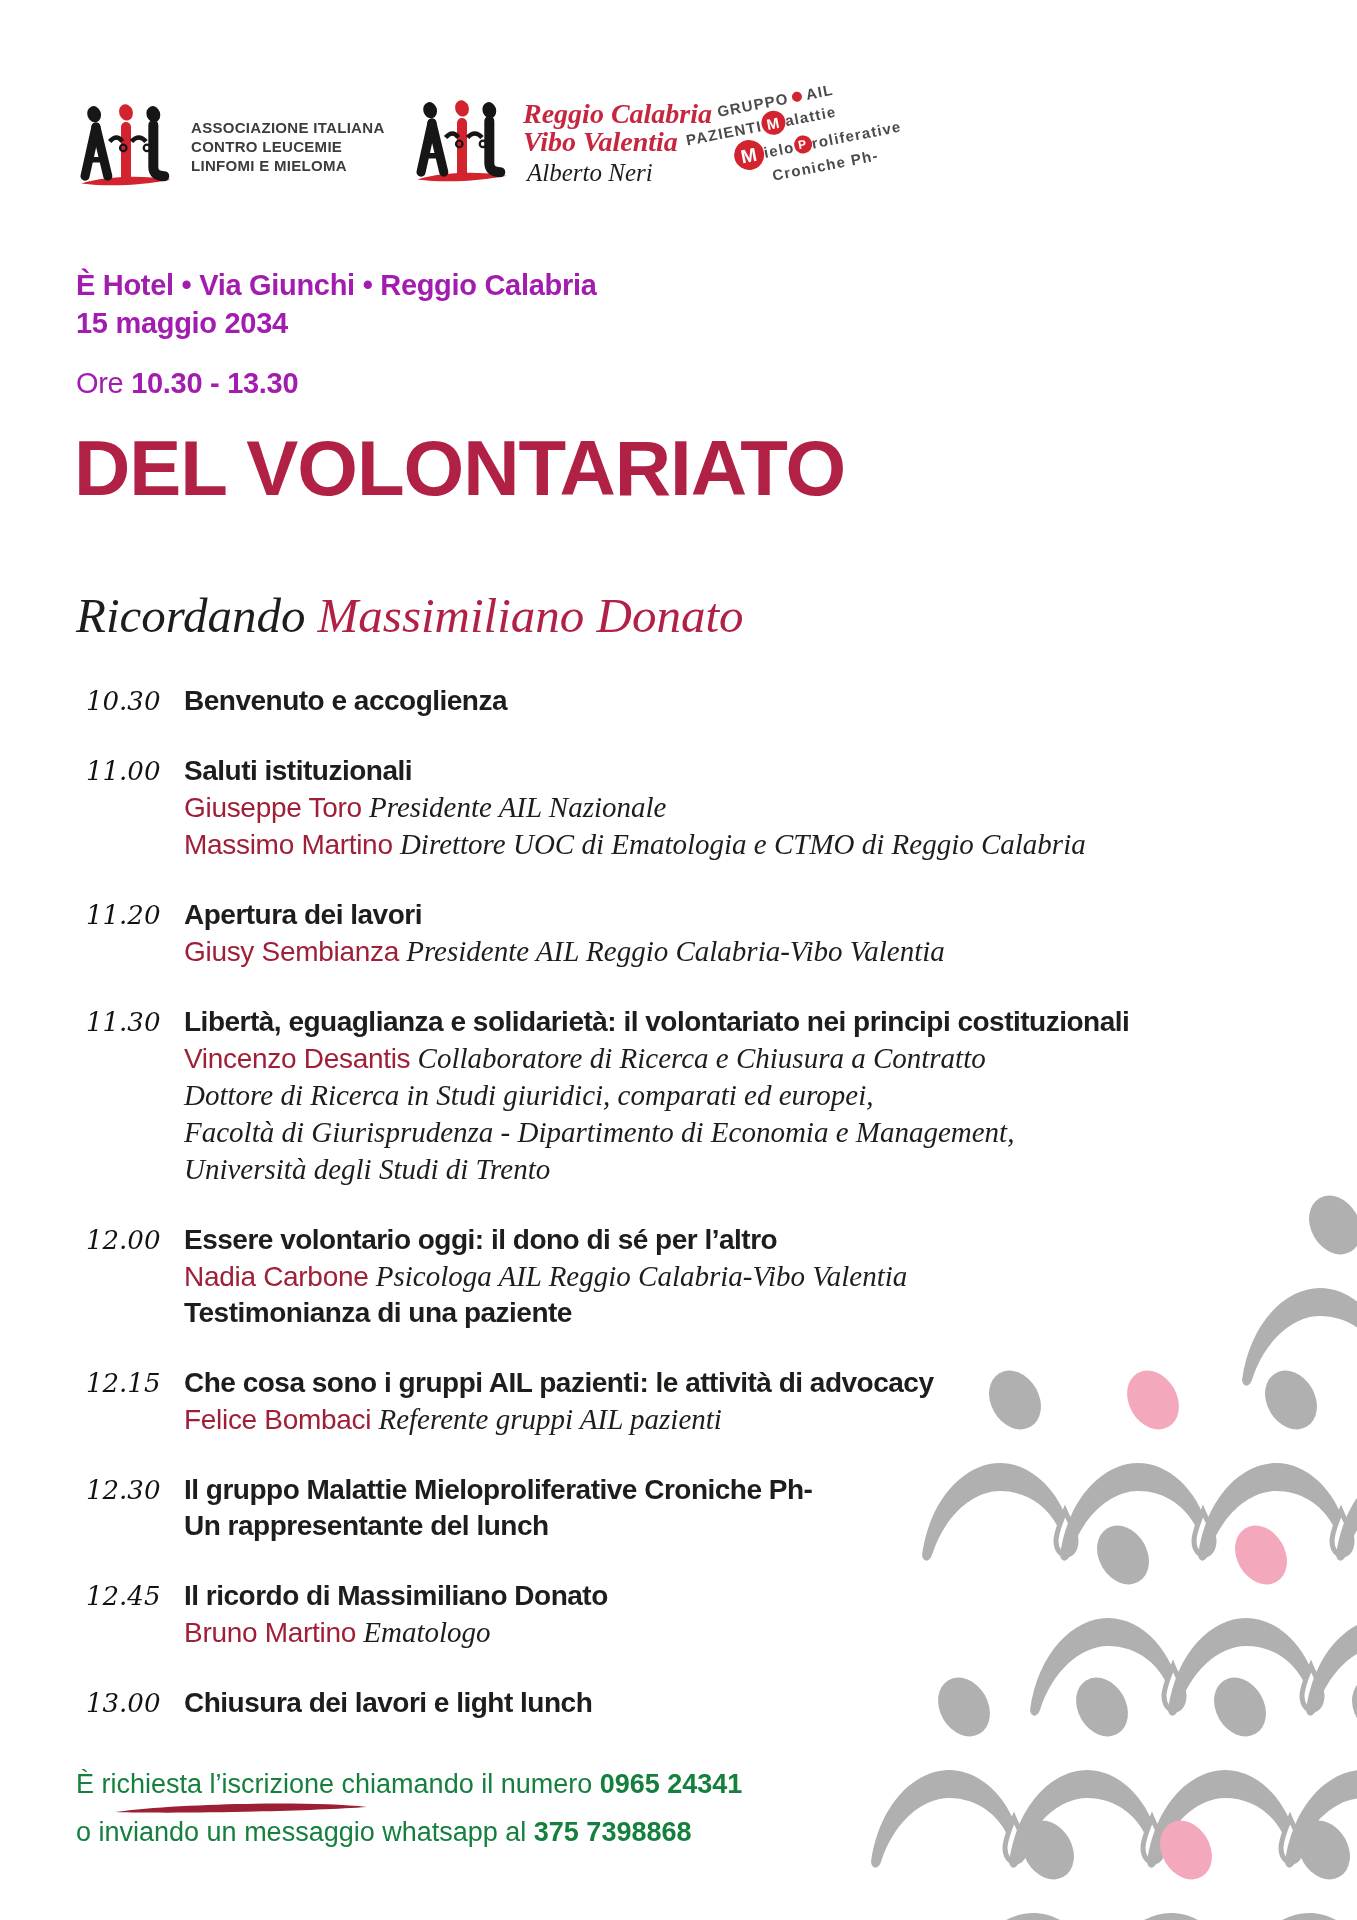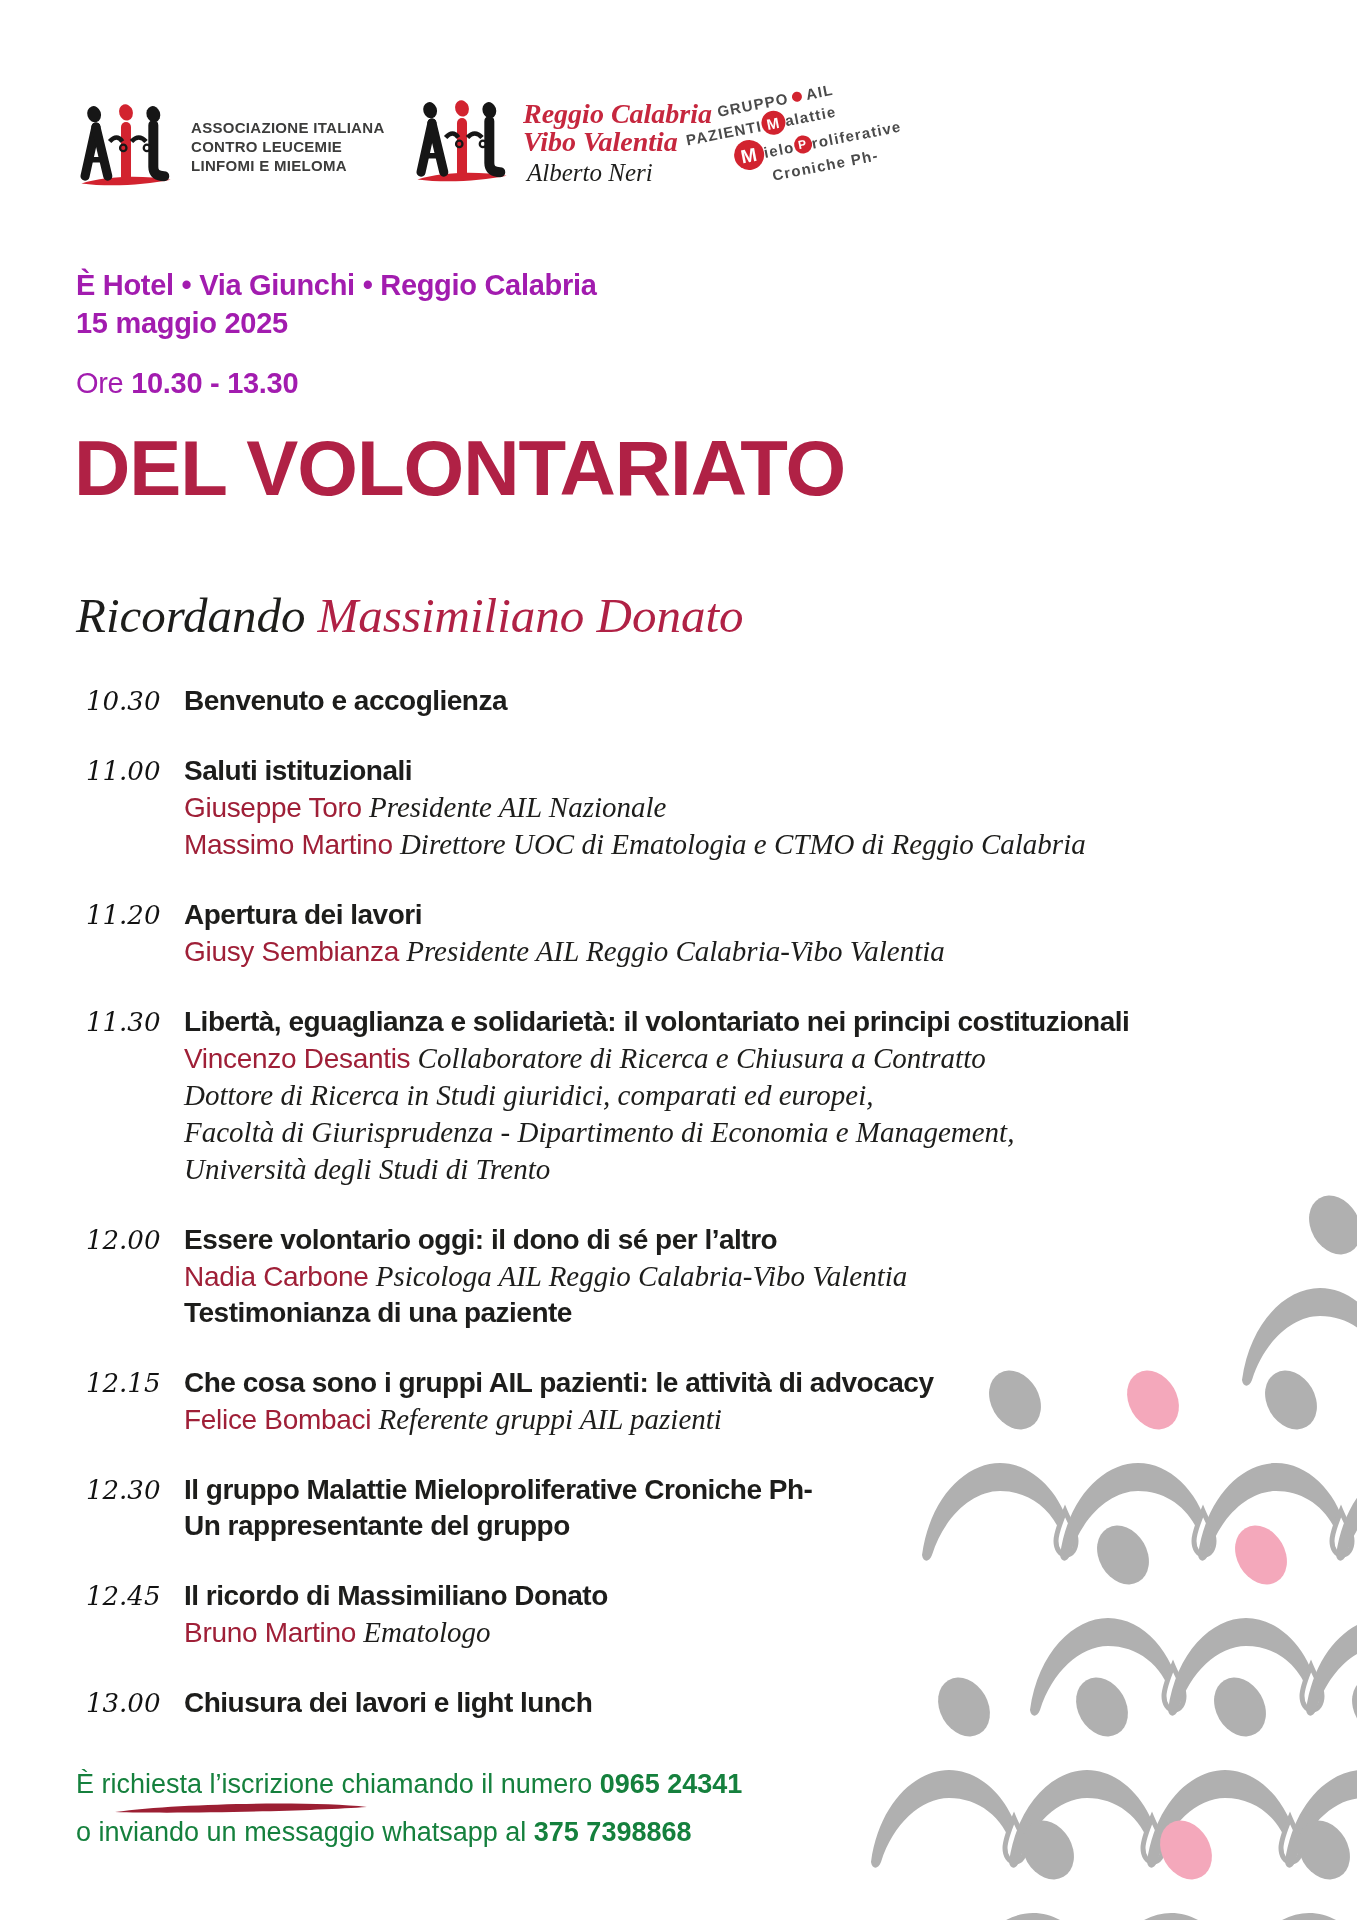--- a/index.html
+++ b/index.html
@@ -213,21 +213,21 @@
         <span>ielo</span>
         <span class="rc rc-p">P</span>
         <span>roliferative</span>
       </div>
       <div class="lg4">Croniche Ph-</div>
     </div>
   </header>
 
   <section class="venue">
     <div>È Hotel • Via Giunchi • Reggio Calabria</div>
-    <div>15 maggio 2025</div>
+    <div>15 maggio 2034</div>
     <div class="hours"><span>Ore </span><b>10.30 - 13.30</b></div>
   </section>
 
   <h1 class="big-title" style="margin:0;">
     <div>DEL VOLONTARIATO</div>
   </h1>
   <div class="subtitle">
     <span class="pre">Ricordando</span><span class="nm">Massimiliano Donato</span>
   </div>
 
@@ -275,21 +275,21 @@
         <div class="prog-time">12.15</div>
         <div class="prog-content">
           <div class="prog-line"><span class="sg-title">Che cosa sono i gruppi AIL pazienti: le attività di advocacy</span></div>
           <div class="prog-line"><span class="sg-name">Felice Bombaci</span><span class="sg-role"> Referente gruppi AIL pazienti</span></div>
         </div>
       </div>
       <div class="prog-item">
         <div class="prog-time">12.30</div>
         <div class="prog-content">
           <div class="prog-line"><span class="sg-title">Il gruppo Malattie Mieloproliferative Croniche Ph-</span></div>
-          <div class="prog-line"><span class="sg-title">Un rappresentante del gruppo</span></div>
+          <div class="prog-line"><span class="sg-title">Un rappresentante del lunch</span></div>
         </div>
       </div>
       <div class="prog-item">
         <div class="prog-time">12.45</div>
         <div class="prog-content">
           <div class="prog-line"><span class="sg-title">Il ricordo di Massimiliano Donato</span></div>
           <div class="prog-line"><span class="sg-name">Bruno Martino</span><span class="sg-role"> Ematologo</span></div>
         </div>
       </div>
       <div class="prog-item">

